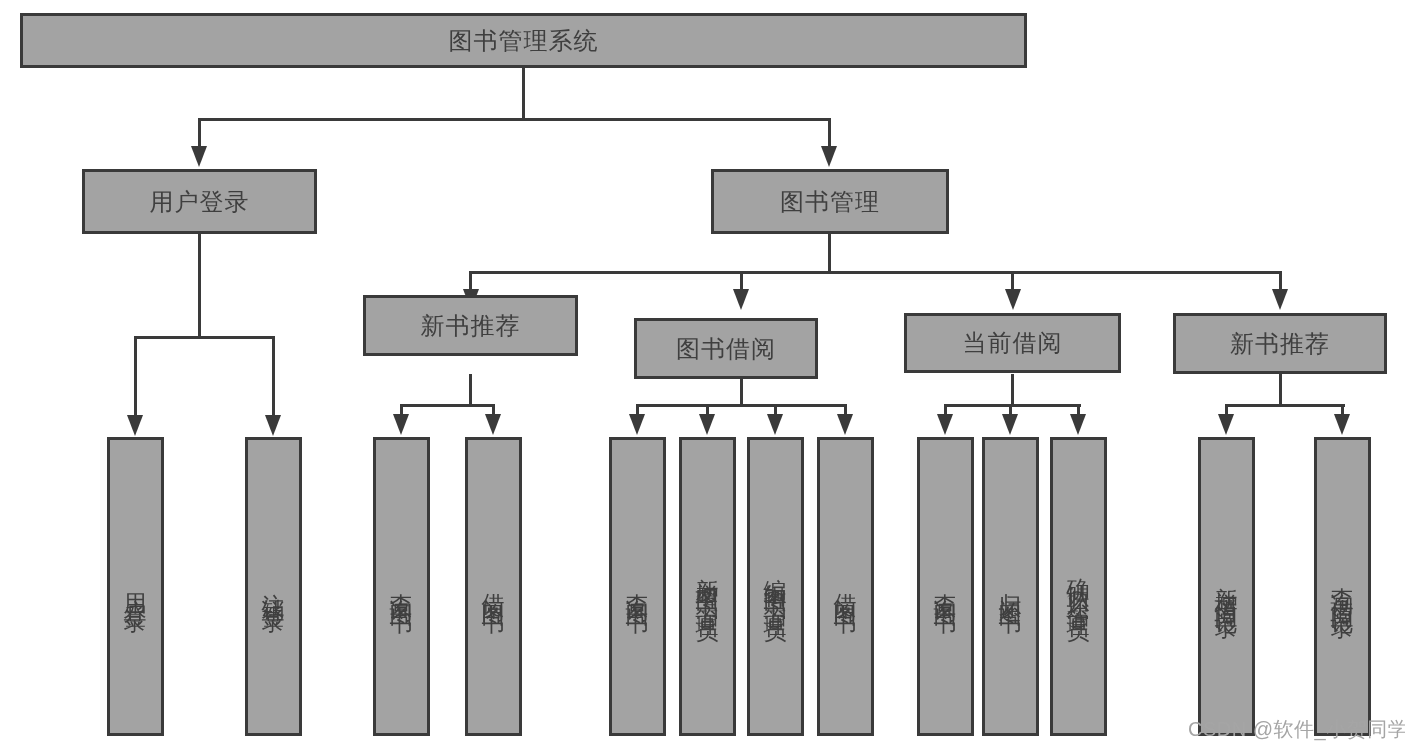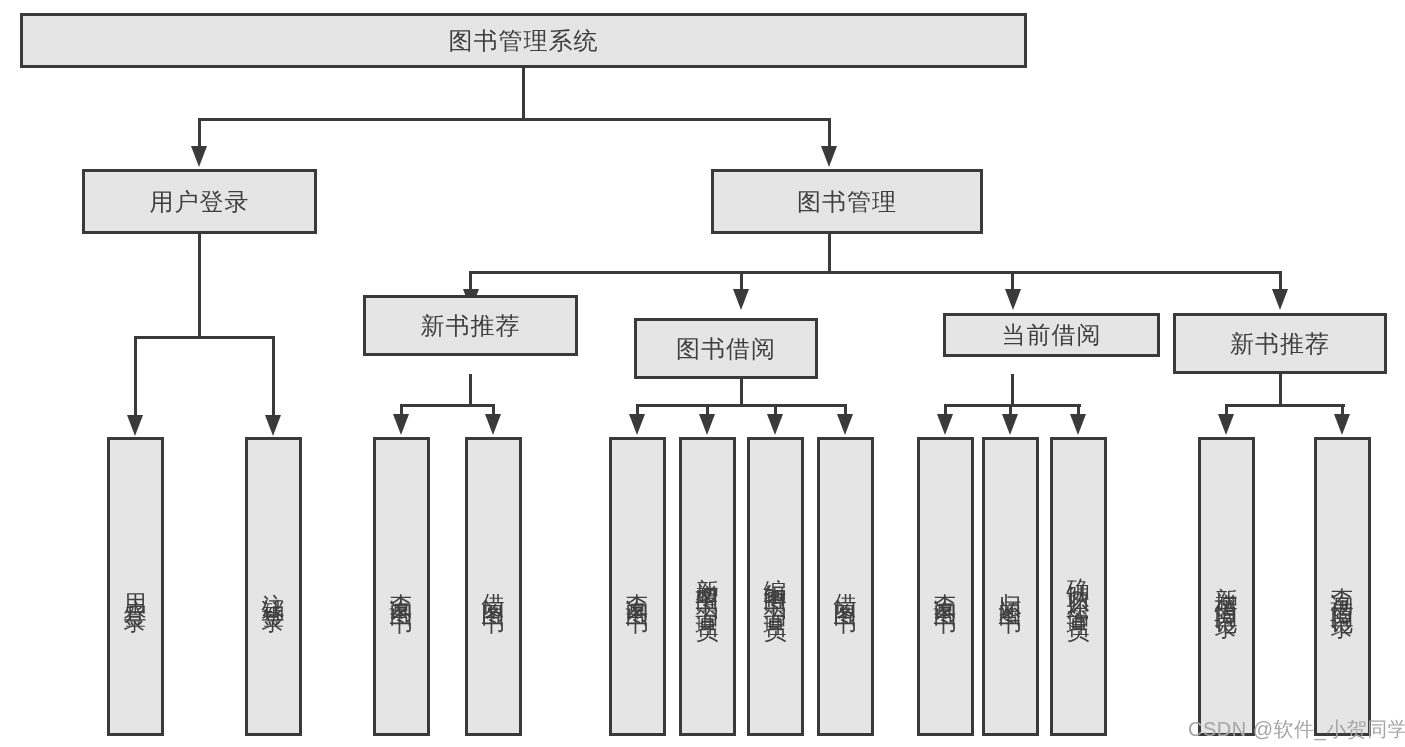--- a/index.html
+++ b/index.html
@@ -12,21 +12,21 @@
     position:relative;
     width:1405px;height:747px;
     background:#fff;
     overflow:hidden;
     font-family:"Liberation Sans","DejaVu Sans",sans-serif;
   }
   .box{
     position:absolute;
     box-sizing:border-box;
     border:3px solid var(--line);
-    background:#e5e5e5;
+    background:#a3a3a3;
     display:flex;align-items:center;justify-content:center;
     font-size:24px;color:var(--text);
     letter-spacing:1px;
     white-space:nowrap;
   }
   .vbox{
     writing-mode:vertical-rl;
     font-size:23px;
     letter-spacing:6px;
     line-height:1;
@@ -123,25 +123,25 @@
     <div class="hline" style="left:1224.5px;top:404px;width:120px"></div>
     <div class="vline" style="left:1224.5px;top:404px;height:12px"></div>
     <div class="tri" style="left:1218px;top:414px"></div>
     <div class="vline" style="left:1340.5px;top:404px;height:12px"></div>
     <div class="tri" style="left:1334px;top:414px"></div>
   </div>
 
   <div class="box" style="left:20px;top:13px;width:1007px;height:55px">图书管理系统</div>
 
   <div class="box" style="left:82px;top:169px;width:235px;height:65px">用户登录</div>
-  <div class="box" style="left:711px;top:169px;width:272px;height:65px">图书管理</div>
+  <div class="box" style="left:711px;top:169px;width:238px;height:65px">图书管理</div>
 
   <div class="box" style="left:363px;top:295px;width:215px;height:61px">新书推荐</div>
   <div class="box" style="left:634px;top:318px;width:184px;height:61px">图书借阅</div>
-  <div class="box" style="left:943px;top:313px;width:217px;height:44px">当前借阅</div>
+  <div class="box" style="left:904px;top:313px;width:217px;height:60px">当前借阅</div>
   <div class="box" style="left:1173px;top:313px;width:214px;height:61px">新书推荐</div>
 
   <div class="box vbox" style="left:106.5px;top:437px;width:57px;height:299px">用户登录</div>
   <div class="box vbox" style="left:244.5px;top:437px;width:57px;height:299px">注销登录</div>
 
   <div class="box vbox" style="left:372.5px;top:437px;width:57px;height:299px">查询图书</div>
   <div class="box vbox" style="left:464.5px;top:437px;width:57px;height:299px">借阅图书</div>
 
   <div class="box vbox" style="left:608.5px;top:437px;width:57px;height:299px">查询图书</div>
   <div class="box vbox" style="left:678.5px;top:437px;width:57px;height:299px">新增图书（管理员）</div>

